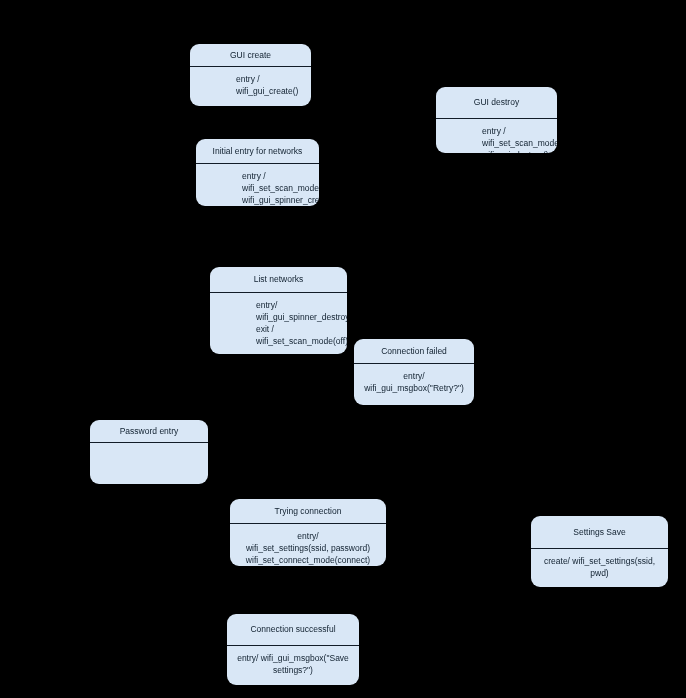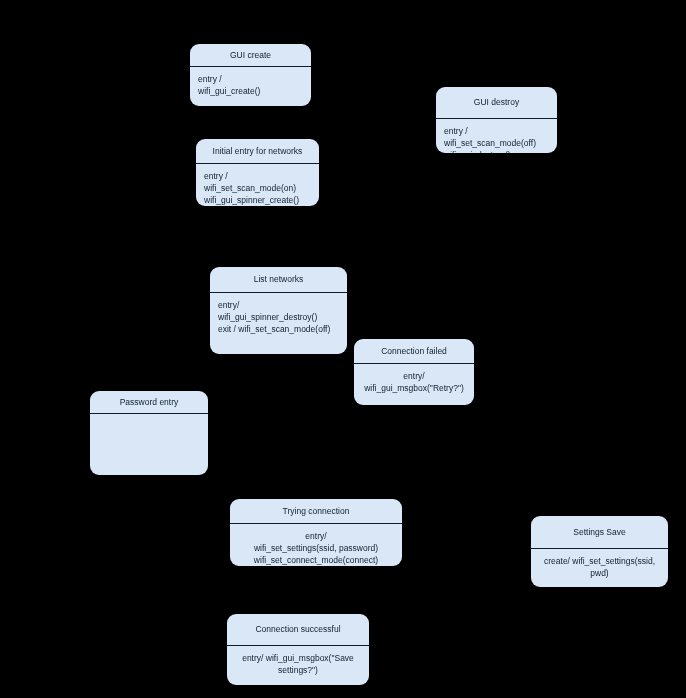--- a/index.html
+++ b/index.html
@@ -38,21 +38,21 @@
     justify-content: center;
   }
   .state-body {
     box-sizing: border-box;
     padding: 6px 8px 5px 8px;
     font-size: 8.5px;
     line-height: 12px;
     color: #10202f;
     white-space: pre-line;
   }
-  .state-body.align-left  { text-align: left; }
+  .state-body.align-left  { text-align: left; margin-left: 38px; }
   .state-body.align-center{ text-align: center; }
 </style>
 </head>
 <body>
 
 <div id="canvas">
     <div class="state-node" style="left: 190px; top: 44px; width: 121px; height: 62px;">
       <div class="state-title" style="height: 23px;">GUI create</div>
       <div class="state-body align-left">entry /
 wifi_gui_create()</div>
@@ -73,30 +73,30 @@
       <div class="state-title" style="height: 26px;">List networks</div>
       <div class="state-body align-left">entry/
 wifi_gui_spinner_destroy()
 exit / wifi_set_scan_mode(off)</div>
     </div>
     <div class="state-node" style="left: 354px; top: 339px; width: 120px; height: 66px;">
       <div class="state-title" style="height: 25px;">Connection failed</div>
       <div class="state-body align-center">entry/
 wifi_gui_msgbox("Retry?")</div>
     </div>
-    <div class="state-node" style="left: 90px; top: 391px; width: 118px; height: 84px;">
+    <div class="state-node" style="left: 90px; top: 420px; width: 118px; height: 64px;">
       <div class="state-title" style="height: 23px;">Password entry</div>
     </div>
-    <div class="state-node" style="left: 230px; top: 499px; width: 172px; height: 67px;">
+    <div class="state-node" style="left: 230px; top: 499px; width: 156px; height: 67px;">
       <div class="state-title" style="height: 25px;">Trying connection</div>
       <div class="state-body align-center">entry/
 wifi_set_settings(ssid, password)
 wifi_set_connect_mode(connect)</div>
     </div>
     <div class="state-node" style="left: 531px; top: 500px; width: 137px; height: 71px; margin-top: 16px;">
       <div class="state-title" style="height: 33px;">Settings Save</div>
       <div class="state-body align-center">create/  wifi_set_settings(ssid, pwd)</div>
     </div>
-    <div class="state-node" style="left: 227px; top: 614px; width: 142px; height: 71px;">
+    <div class="state-node" style="left: 227px; top: 614px; width: 132px; height: 71px;">
       <div class="state-title" style="height: 32px;">Connection successful</div>
       <div class="state-body align-center">entry/ wifi_gui_msgbox("Save settings?")</div>
     </div>
   </div>
 
 </body></html>

